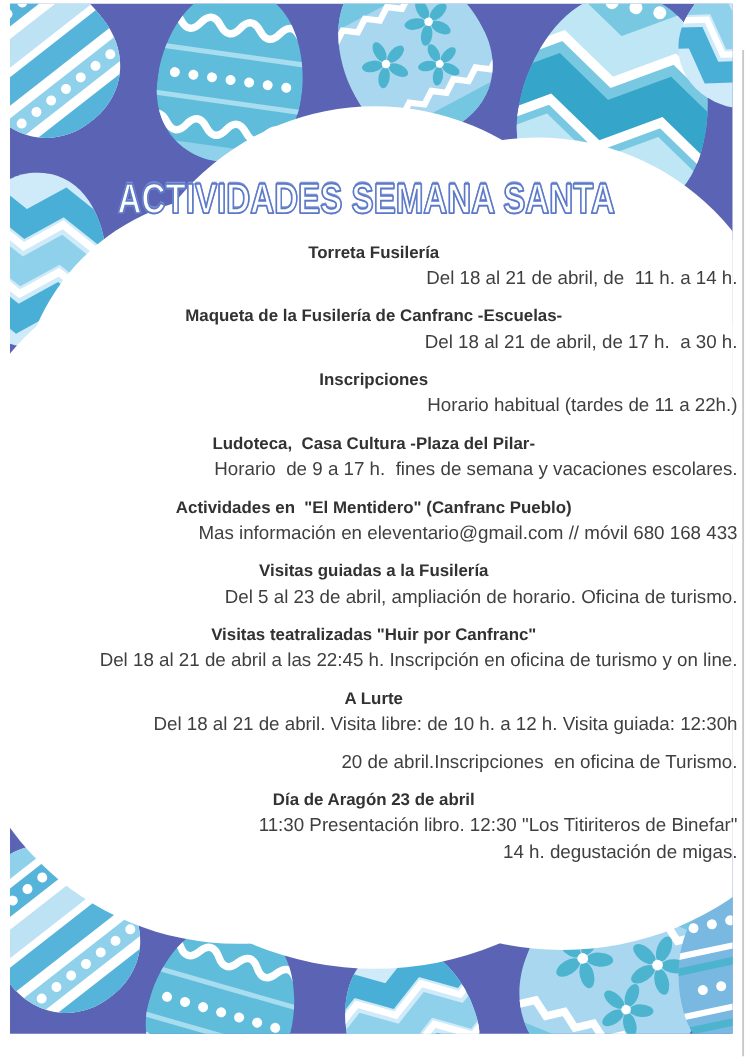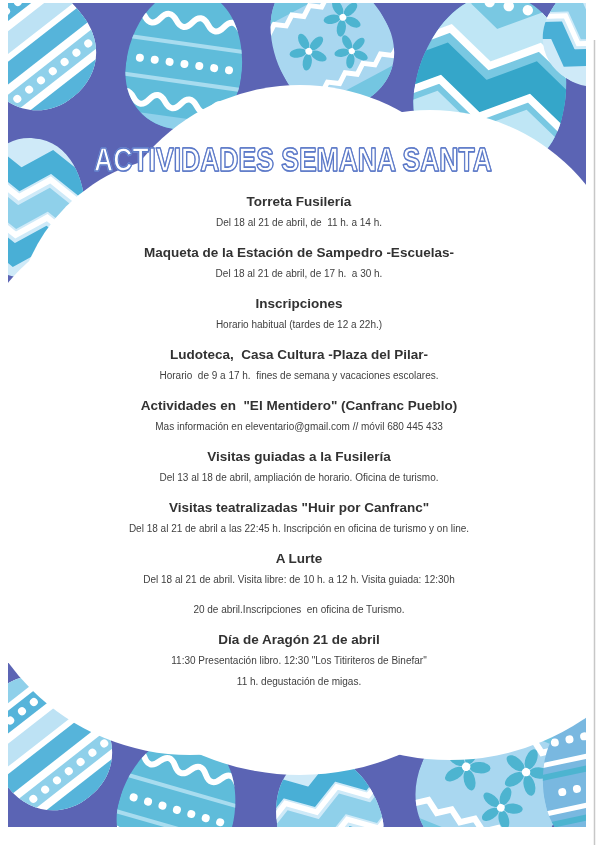--- a/index.html
+++ b/index.html
@@ -22,22 +22,22 @@
   .activities{
     position:absolute;left:8px;right:10px;top:191px;
     text-align:center;color:#3c3c3c;
   }
   .section{margin-bottom:9px;}
   .heading{
     font-size:13.5px;font-weight:700;line-height:21px;
     color:#323232;white-space:pre-wrap;
   }
   .line{
-    font-size:10px;font-weight:400;line-height:21px;
-    color:#3f3f3f;white-space:pre-wrap;
+    font-size:15px;font-weight:400;line-height:21px;
+    color:#3f3f3f;white-space:pre-wrap;text-align:right;
   }
 </style>
 </head>
 <body>
 
 <svg class="bg-svg" width="600" height="848" viewBox="0 0 600 848" xmlns="http://www.w3.org/2000/svg">
   <defs>
     <path id="egg" d="M0,-70 C40,-70 58,-26 58,10 C58,48 32,70 0,70 C-32,70 -58,48 -58,10 C-58,-26 -40,-70 0,-70 Z"></path>
     <clipPath id="ec">
         <use href="#egg"></use>
@@ -167,48 +167,48 @@
 </svg>
 
 <div class="title">ACTIVIDADES SEMANA SANTA</div>
 
 <div class="activities">
     <div class="section">
       <div class="heading">Torreta Fusilería</div>
       <div class="line">Del 18 al 21 de abril, de  11 h. a 14 h.</div>
     </div>
     <div class="section">
-      <div class="heading">Maqueta de la Estación de Sampedro -Escuelas-</div>
+      <div class="heading">Maqueta de la Fusilería de Canfranc -Escuelas-</div>
       <div class="line">Del 18 al 21 de abril, de 17 h.  a 30 h.</div>
     </div>
     <div class="section">
       <div class="heading">Inscripciones</div>
-      <div class="line">Horario habitual (tardes de 12 a 22h.)</div>
+      <div class="line">Horario habitual (tardes de 11 a 22h.)</div>
     </div>
     <div class="section">
       <div class="heading">Ludoteca,  Casa Cultura -Plaza del Pilar-</div>
       <div class="line">Horario  de 9 a 17 h.  fines de semana y vacaciones escolares.</div>
     </div>
     <div class="section">
       <div class="heading">Actividades en  "El Mentidero" (Canfranc Pueblo)</div>
-      <div class="line">Mas información en eleventario@gmail.com // móvil 680 445 433</div>
+      <div class="line">Mas información en eleventario@gmail.com // móvil 680 168 433</div>
     </div>
     <div class="section">
       <div class="heading">Visitas guiadas a la Fusilería</div>
-      <div class="line">Del 13 al 18 de abril, ampliación de horario. Oficina de turismo.</div>
+      <div class="line">Del 5 al 23 de abril, ampliación de horario. Oficina de turismo.</div>
     </div>
     <div class="section">
       <div class="heading">Visitas teatralizadas "Huir por Canfranc"</div>
       <div class="line">Del 18 al 21 de abril a las 22:45 h. Inscripción en oficina de turismo y on line.</div>
     </div>
     <div class="section">
       <div class="heading">A Lurte</div>
       <div class="line">Del 18 al 21 de abril. Visita libre: de 10 h. a 12 h. Visita guiada: 12:30h</div>
     </div>
     <div class="section">
       <div class="line">20 de abril.Inscripciones  en oficina de Turismo.</div>
     </div>
     <div class="section">
-      <div class="heading">Día de Aragón 21 de abril</div>
+      <div class="heading">Día de Aragón 23 de abril</div>
       <div class="line">11:30 Presentación libro. 12:30 "Los Titiriteros de Binefar"</div>
-      <div class="line">11 h. degustación de migas.</div>
+      <div class="line">14 h. degustación de migas.</div>
     </div>
   </div>
 
 </body></html>

